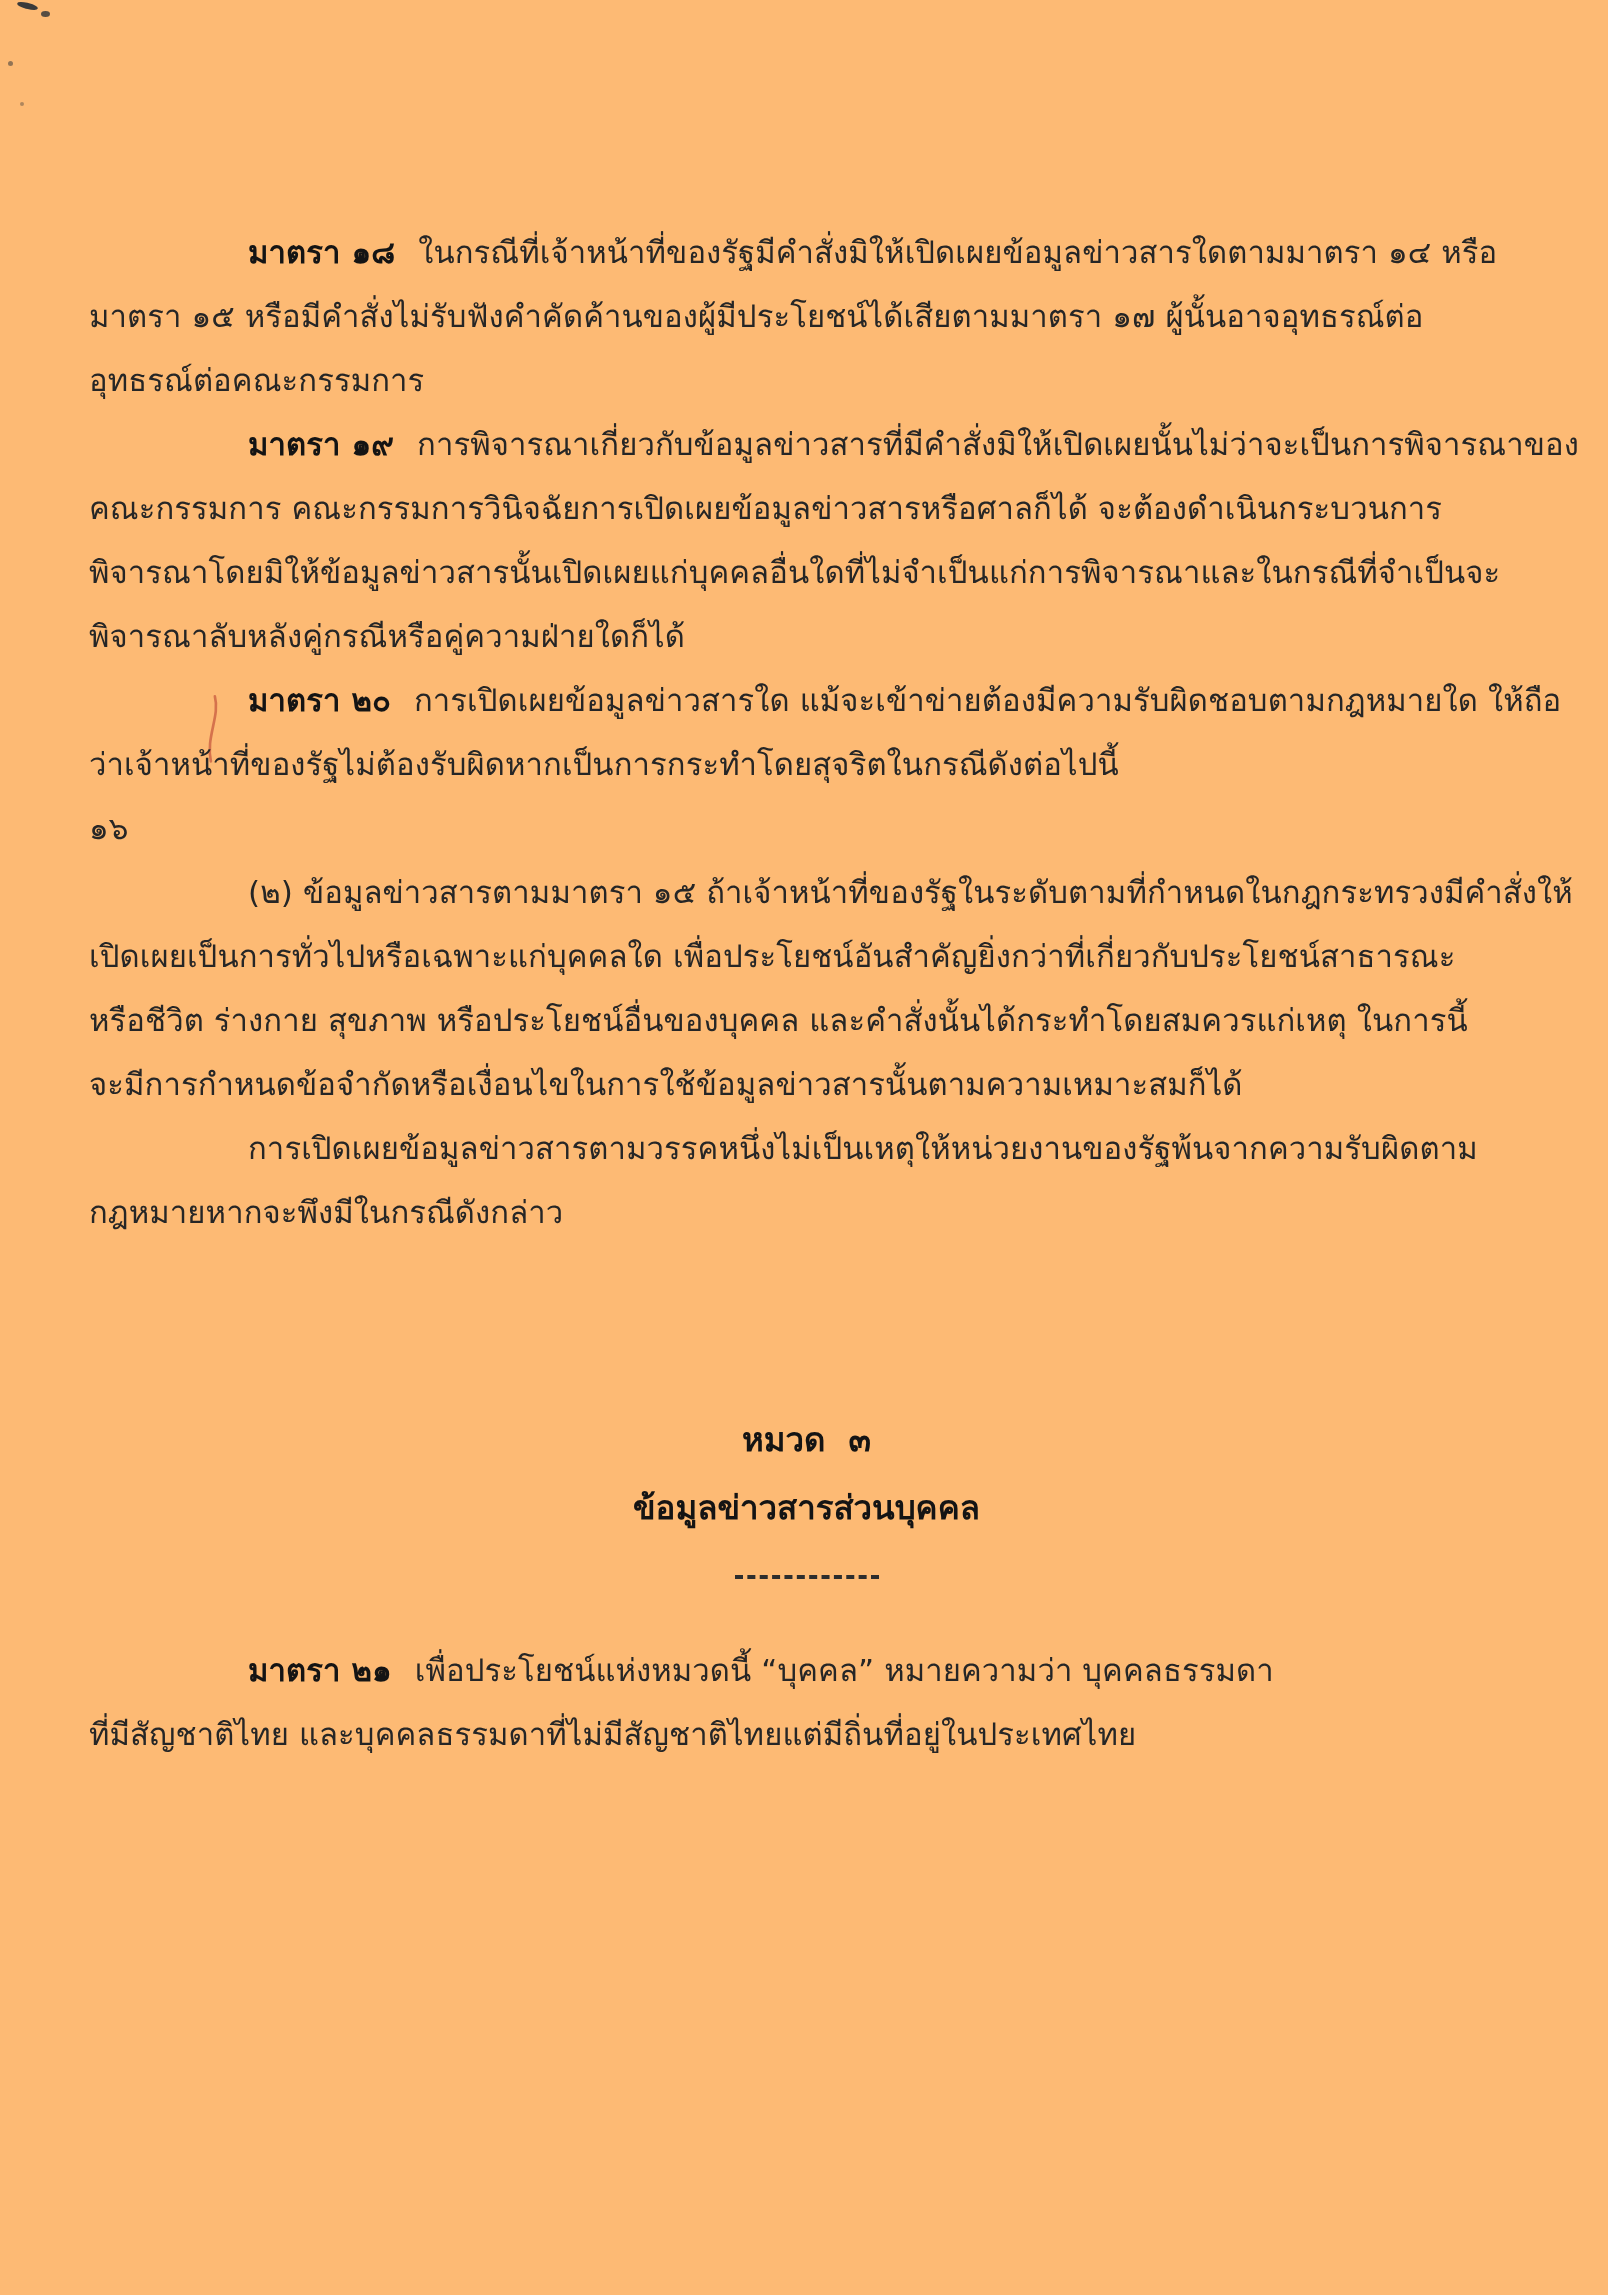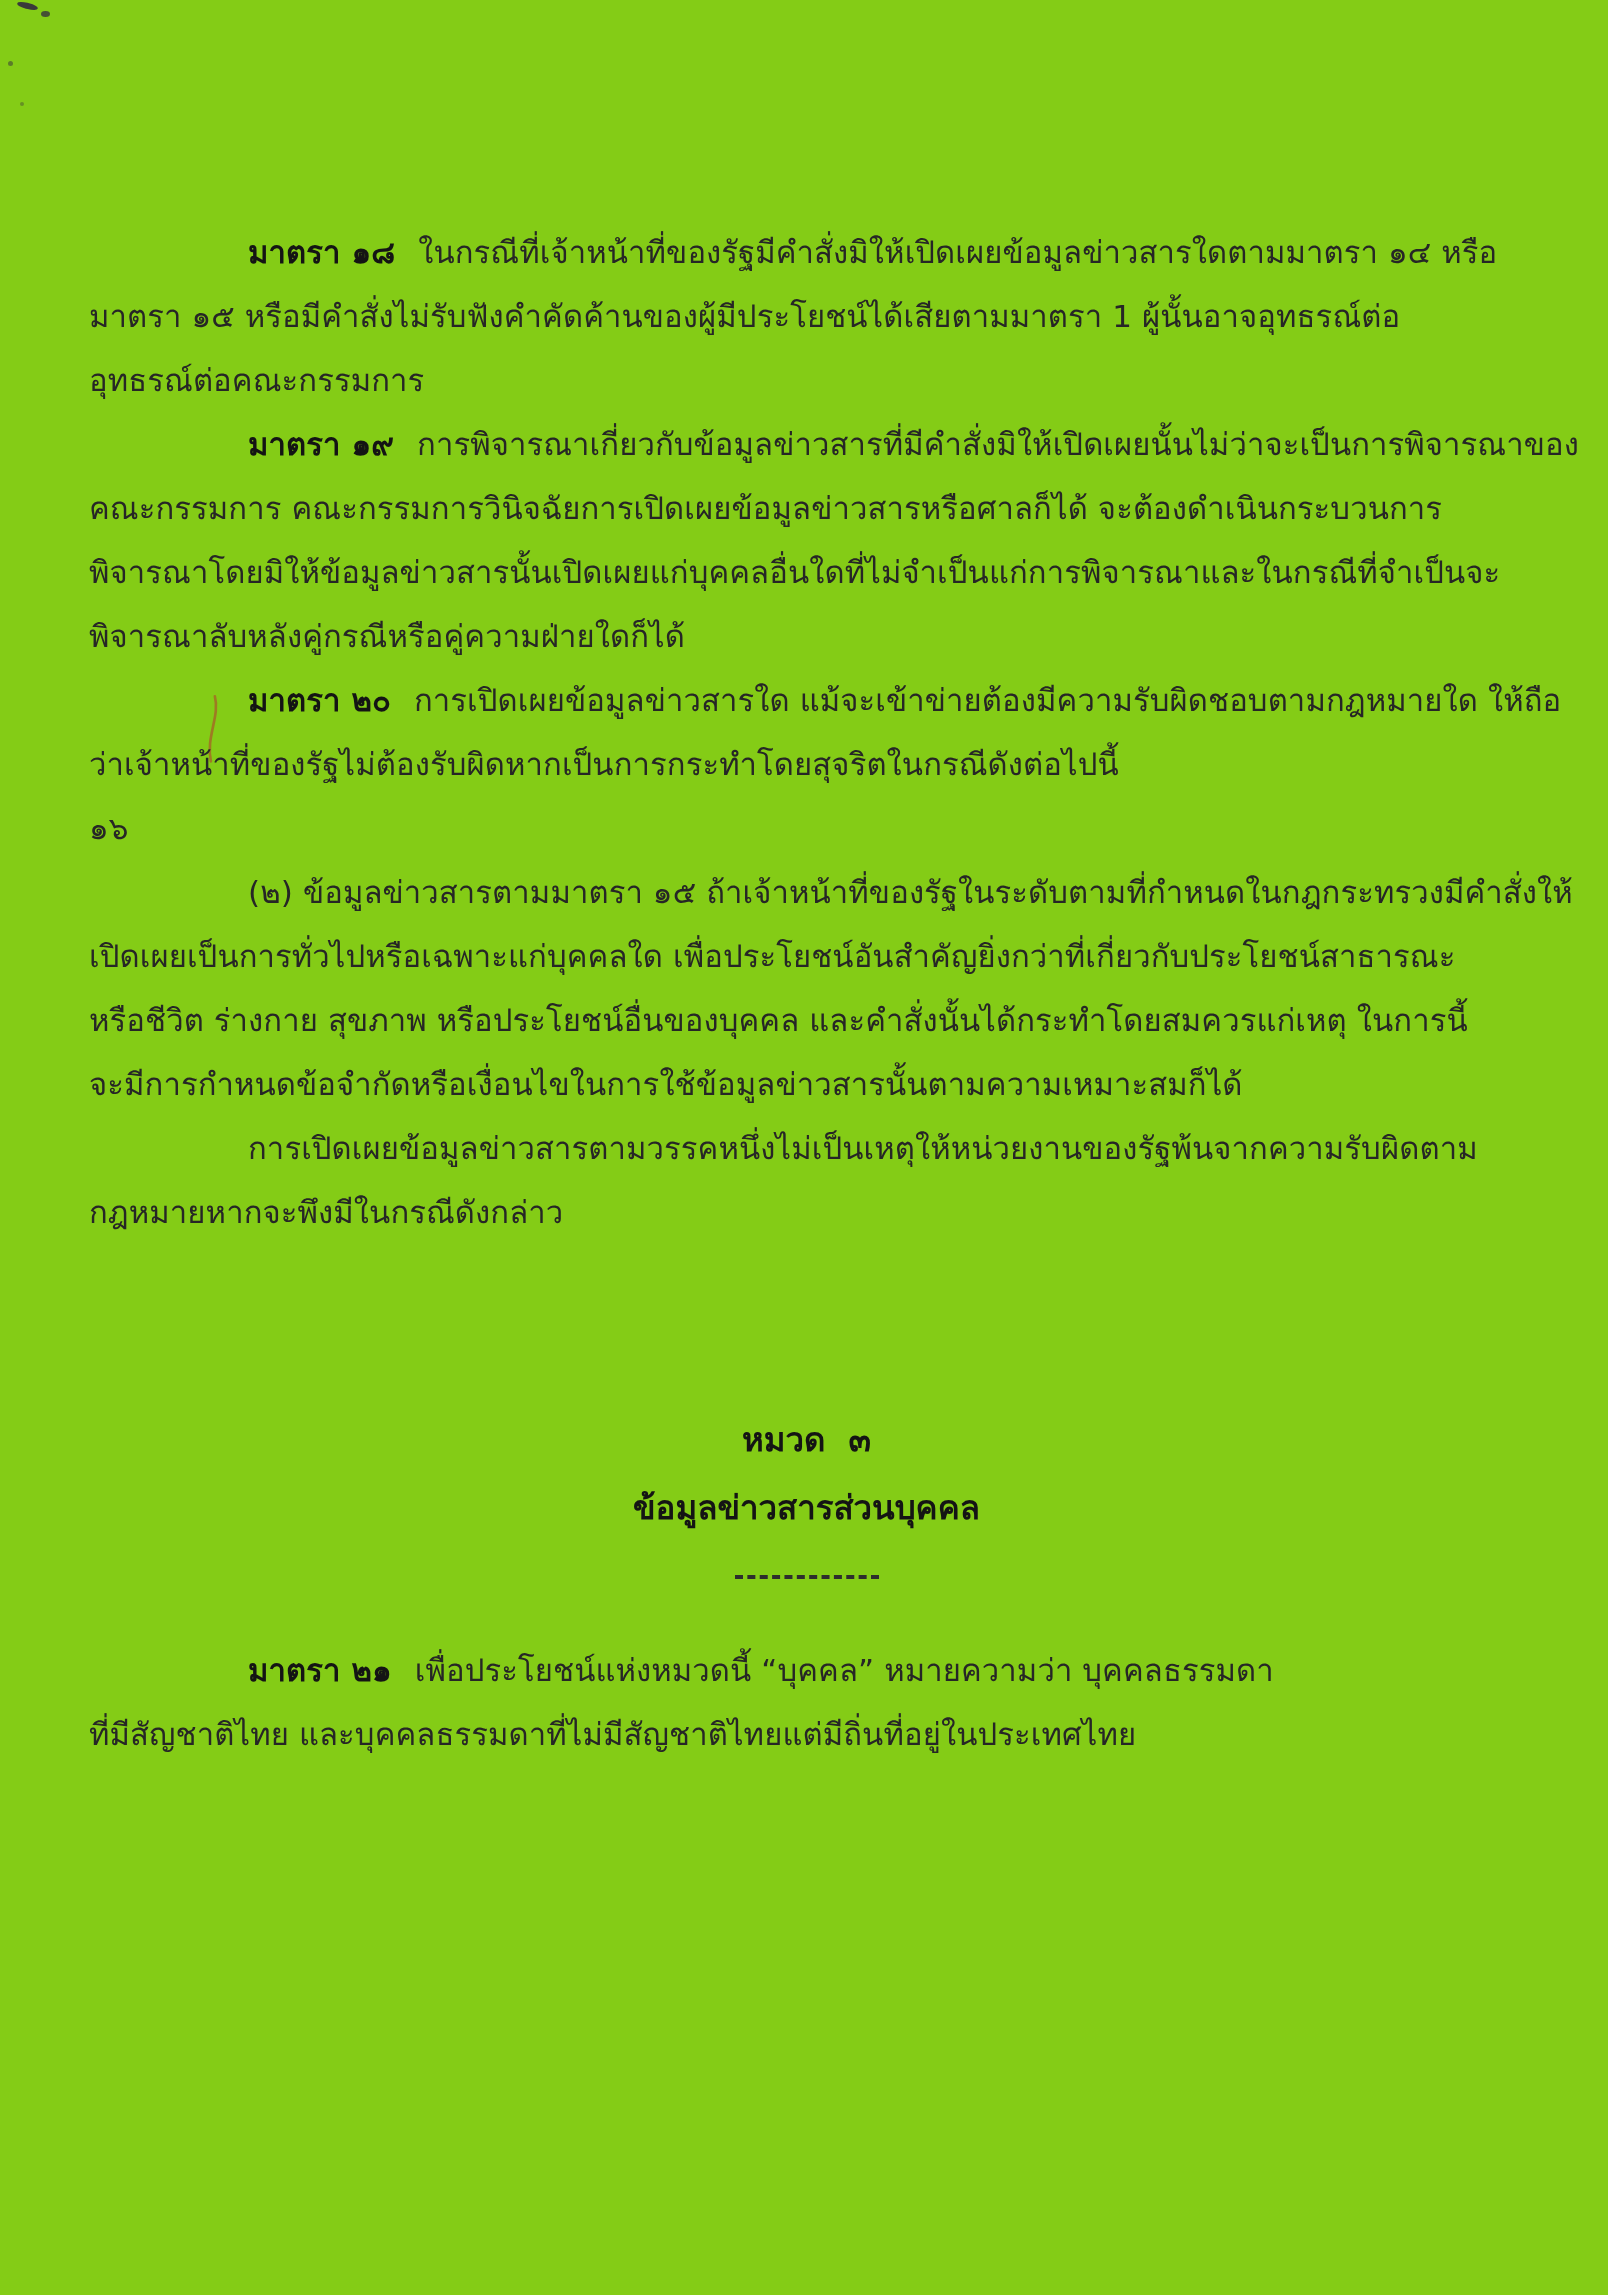--- a/index.html
+++ b/index.html
@@ -1,20 +1,20 @@
 <!DOCTYPE html>
 <html lang="th" style="font-size:10.7px"><head>
 <meta charset="utf-8">
 <style>
   html,body{margin:0;padding:0;background:#8a8a8a;}
   .page{
     position:relative;
     width:1609px;
     height:2295px;
-    background:#84cc16;
+    background:#fdba74;
     overflow:hidden;
     font-family:"DejaVu Sans", sans-serif;
     color:#2a2a2a;
   }
   
   .text-column{
     position:absolute;
     left:89px;
     top:220px;
     width:1435px;
@@ -87,21 +87,21 @@
   <div class="speck speck-2"></div>
   <div class="speck speck-3"></div>
   <div class="speck speck-4"></div>
 
   <svg class="red-mark" width="47" height="73" viewBox="0 0 70 110">
     <path d="M16,106 C8,70 30,38 22,8" fill="none" stroke="#b5392d" stroke-width="4" stroke-linecap="round"></path>
   </svg>
 
   <div class="text-column" id="body-text">
       <div class="line indent"><span class="bold-lead">มาตรา ๑๘</span><span>ในกรณีที่เจ้าหน้าที่ของรัฐมีคำสั่งมิให้เปิดเผยข้อมูลข่าวสารใดตามมาตรา ๑๔ หรือ</span></div>
-      <div class="line"><span>มาตรา ๑๕ หรือมีคำสั่งไม่รับฟังคำคัดค้านของผู้มีประโยชน์ได้เสียตามมาตรา 1 ผู้นั้นอาจอุทธรณ์ต่อ</span></div>
+      <div class="line"><span>มาตรา ๑๕ หรือมีคำสั่งไม่รับฟังคำคัดค้านของผู้มีประโยชน์ได้เสียตามมาตรา ๑๗ ผู้นั้นอาจอุทธรณ์ต่อ</span></div>
       <div class="line"><span>อุทธรณ์ต่อคณะกรรมการ</span></div>
       <div class="line indent"><span class="bold-lead">มาตรา ๑๙</span><span>การพิจารณาเกี่ยวกับข้อมูลข่าวสารที่มีคำสั่งมิให้เปิดเผยนั้นไม่ว่าจะเป็นการพิจารณาของ</span></div>
       <div class="line"><span>คณะกรรมการ  คณะกรรมการวินิจฉัยการเปิดเผยข้อมูลข่าวสารหรือศาลก็ได้  จะต้องดำเนินกระบวนการ</span></div>
       <div class="line"><span>พิจารณาโดยมิให้ข้อมูลข่าวสารนั้นเปิดเผยแก่บุคคลอื่นใดที่ไม่จำเป็นแก่การพิจารณาและในกรณีที่จำเป็นจะ</span></div>
       <div class="line"><span>พิจารณาลับหลังคู่กรณีหรือคู่ความฝ่ายใดก็ได้</span></div>
       <div class="line indent"><span class="bold-lead">มาตรา ๒๐</span><span>การเปิดเผยข้อมูลข่าวสารใด แม้จะเข้าข่ายต้องมีความรับผิดชอบตามกฎหมายใด  ให้ถือ</span></div>
       <div class="line"><span>ว่าเจ้าหน้าที่ของรัฐไม่ต้องรับผิดหากเป็นการกระทำโดยสุจริตในกรณีดังต่อไปนี้</span></div>
       <div class="line"><span>๑๖</span></div>
       <div class="line indent"><span>(๒) ข้อมูลข่าวสารตามมาตรา ๑๕  ถ้าเจ้าหน้าที่ของรัฐในระดับตามที่กำหนดในกฎกระทรวงมีคำสั่งให้</span></div>
       <div class="line"><span>เปิดเผยเป็นการทั่วไปหรือเฉพาะแก่บุคคลใด เพื่อประโยชน์อันสำคัญยิ่งกว่าที่เกี่ยวกับประโยชน์สาธารณะ</span></div>

